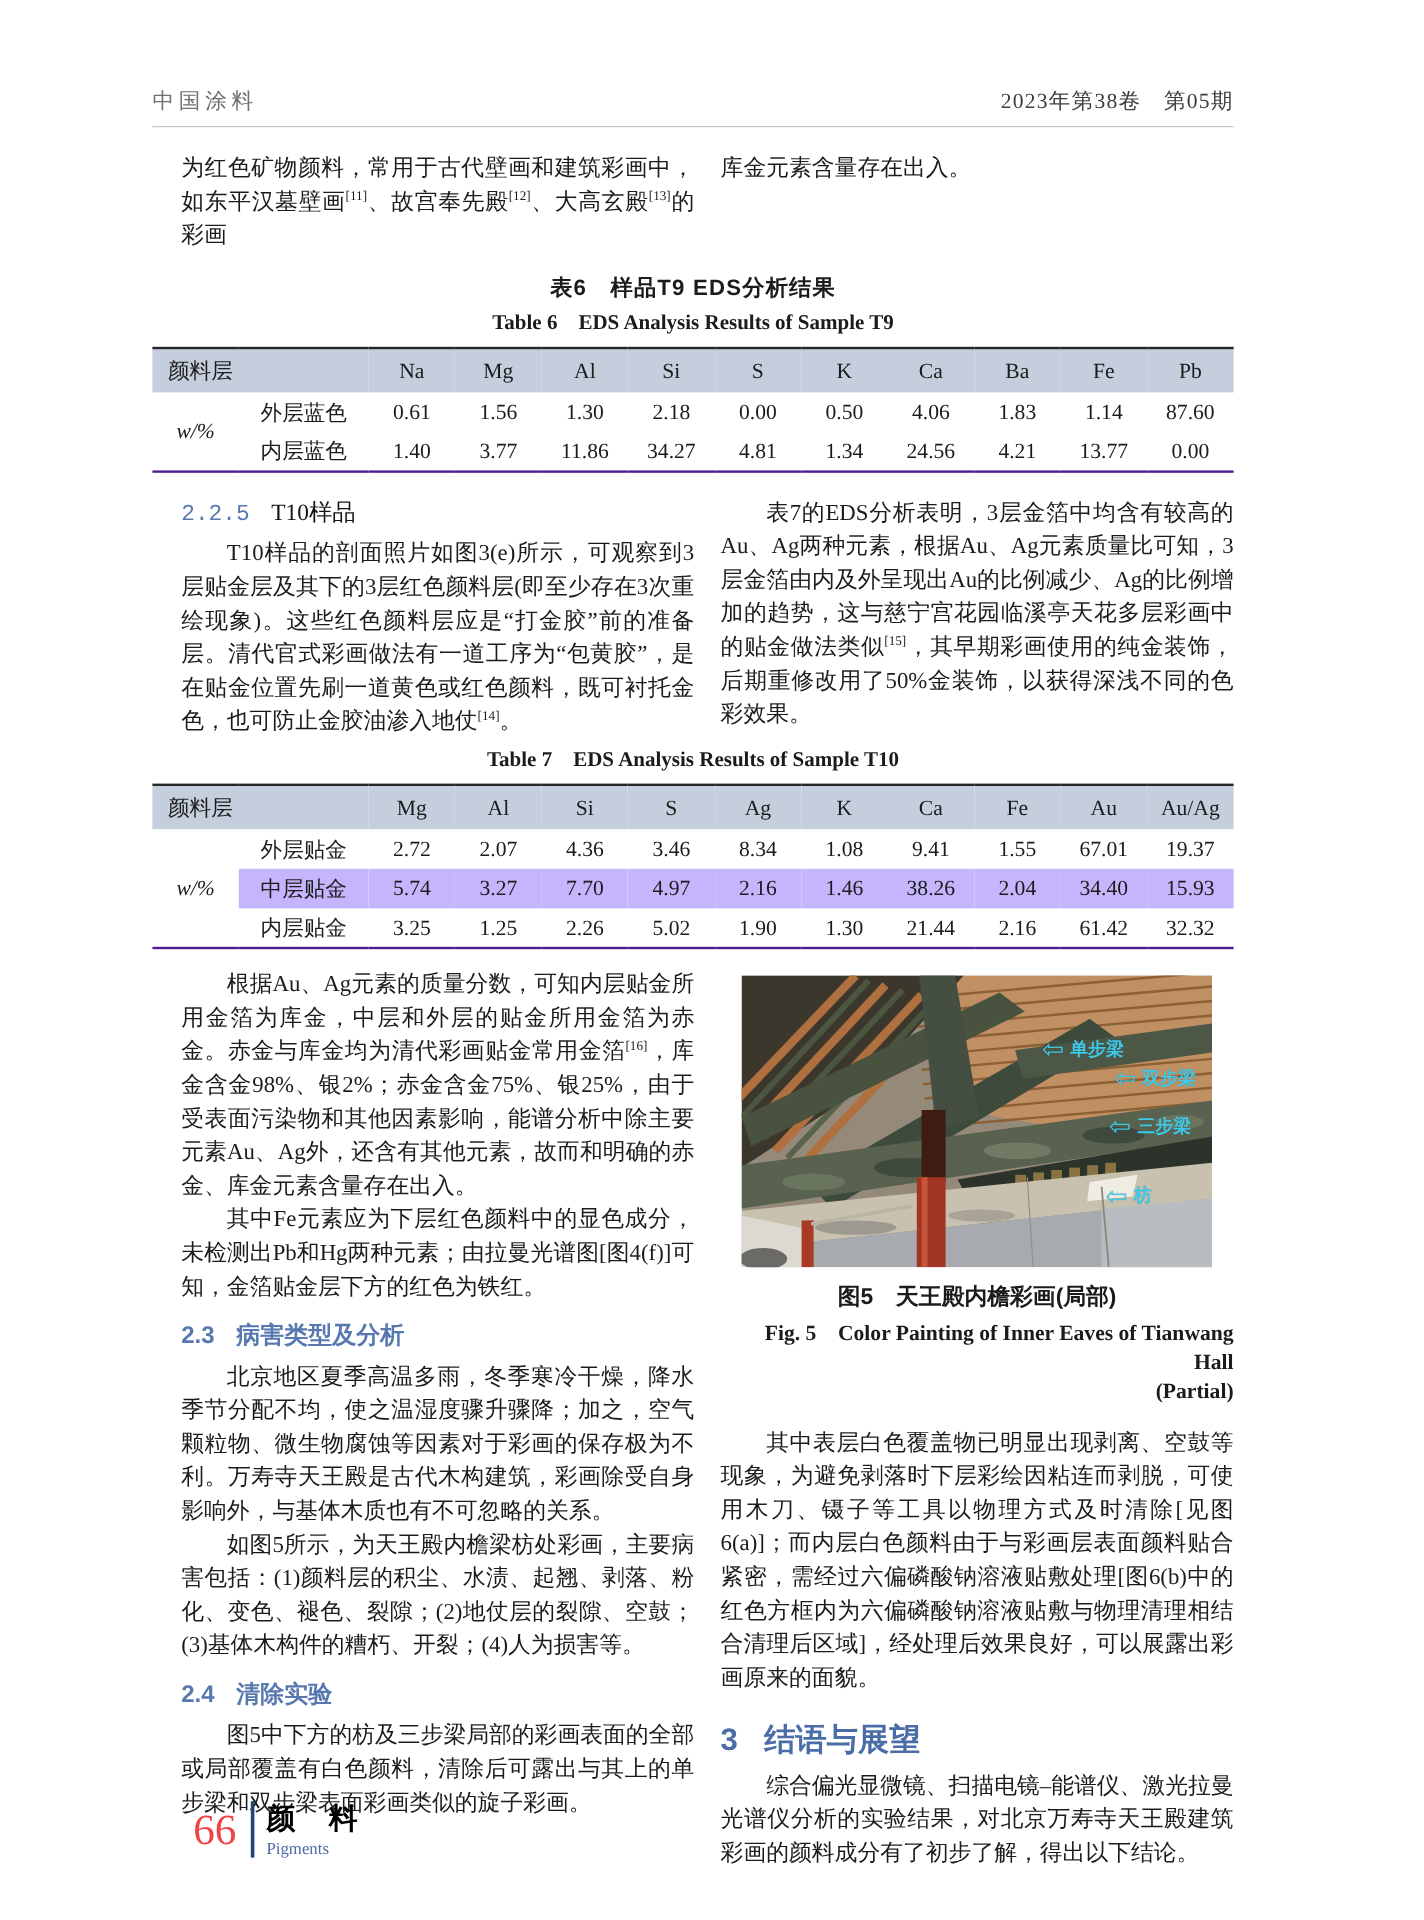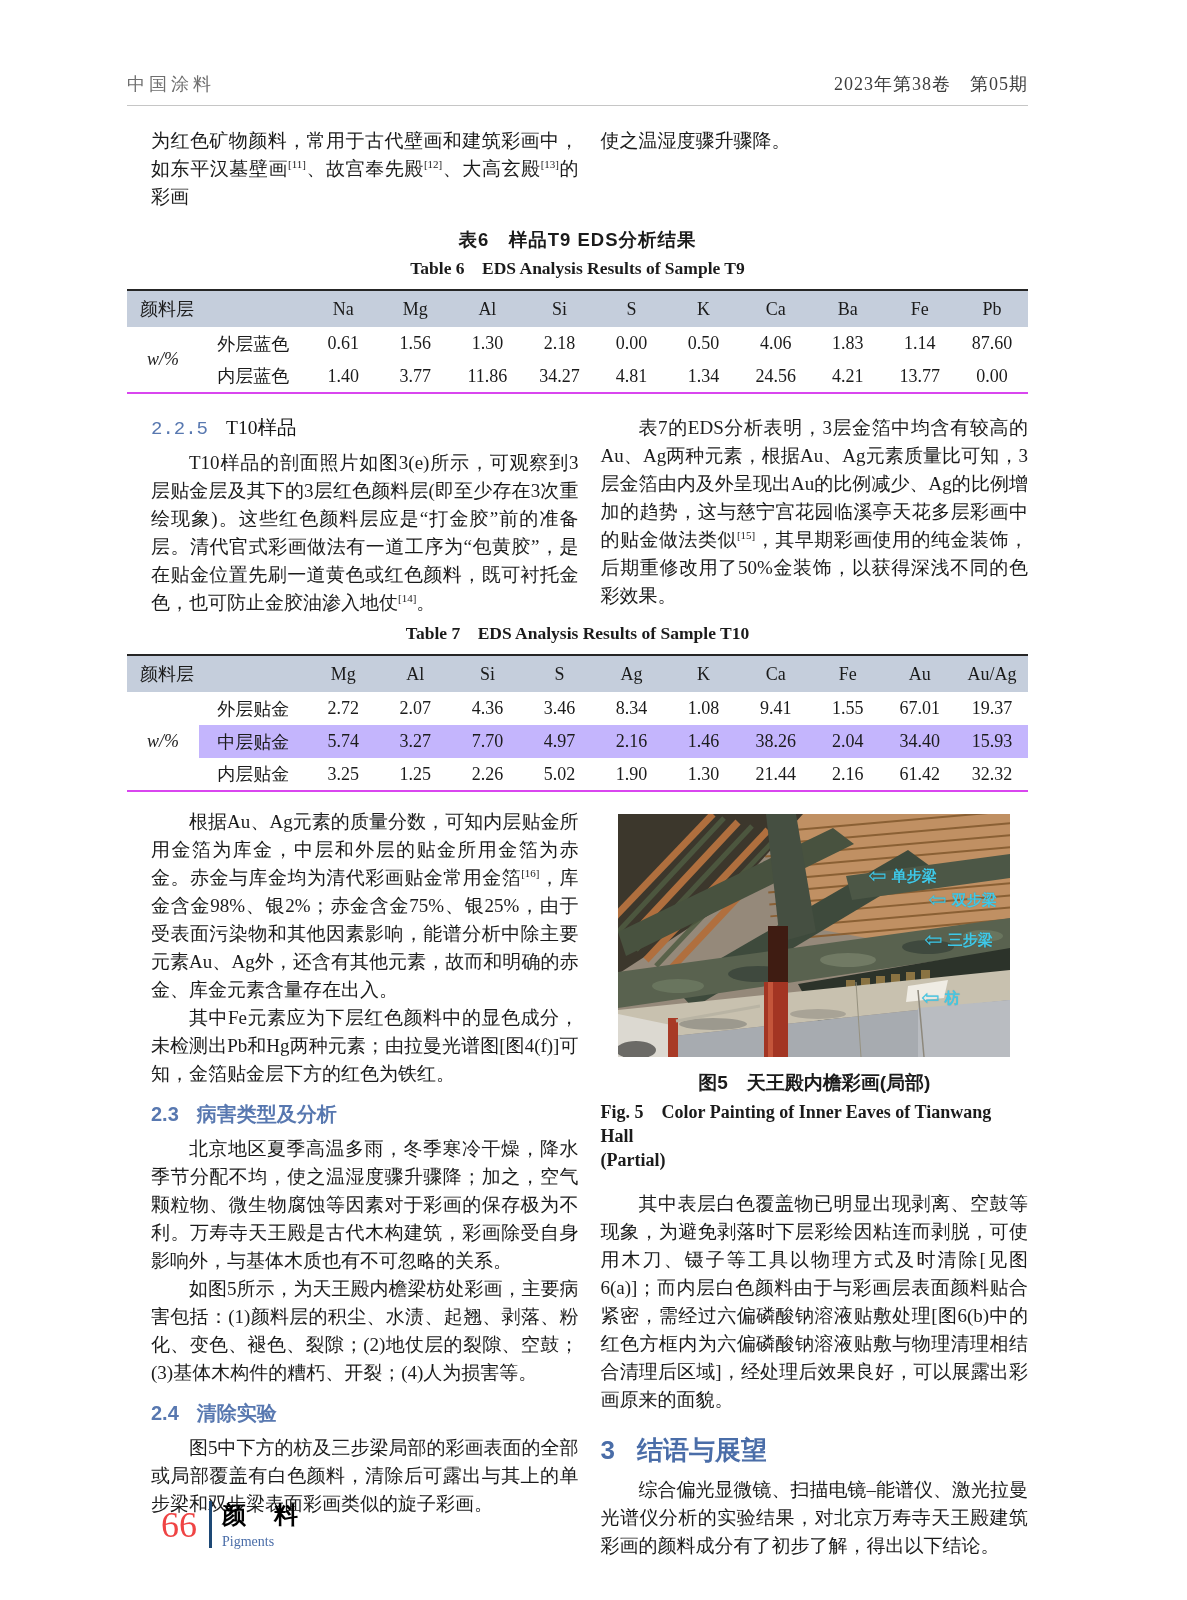--- a/index.html
+++ b/index.html
@@ -20,21 +20,21 @@
   .col{ width:455px; font-size:19px; line-height:28px; text-align:justify; }
   p{ margin:0; text-indent:2em; }
   p.noindent{ text-indent:0; }
   sup{ font-size:11px; line-height:0; }
   .mt{ margin-top:18px; }
   
   .tbl-title-cn{ text-align:center; font-weight:bold; font-size:18.5px; margin-top:16px;
                  font-family:"Liberation Sans",sans-serif; letter-spacing:1px;}
   .tbl-title-en{ text-align:center; font-weight:bold; font-size:17.5px; margin-top:4px; }
   table{ width:100%; border-collapse:collapse; margin-top:9px; font-size:18px;
-         border-top:2px solid #262626; border-bottom:2px solid #d946ef; }
+         border-top:2px solid #262626; border-bottom:2px solid #4c1d95; }
   th,td{ text-align:center; font-weight:normal; padding:0; height:33px; }
   thead tr{ background:#c5cedc; }
   thead th{ height:37px; }
   th.layer{ text-align:left; padding-left:13px; }
   td.unit{ font-style:italic; }
   tr.shade td{ background:#c4b5fd; }
   
   .h3{ margin:14px 0 6px 0; display:flex; align-items:baseline; }
   .h3 .num{ font-family:Liberation Mono, monospace; color:#5878b0; font-size:19px; margin-right:18px;}
   .h3 .t{ font-size:19.5px; color:#141414; }
@@ -51,21 +51,21 @@
   .ann{ position:absolute; display:flex; align-items:center; gap:5px;
         color:#3fc9e8; font-family:"Liberation Sans",sans-serif; font-weight:bold;
         font-size:15px; white-space:nowrap; text-shadow:0 0 1px rgba(0,40,60,.25);}
   .ann .arr{ font-size:22px; line-height:1; font-weight:normal; }
   .a1{ left:250px; top:48px; }
   .a2{ left:310px; top:72px; }
   .a3{ left:306px; top:112px; }
   .a4{ left:303px; top:170px; }
   .cap-cn{ text-align:center; font-weight:bold; font-size:19px; margin-top:12px;
            font-family:"Liberation Sans",sans-serif; }
-  .cap-en{ text-align:left; font-weight:bold; font-size:18px; line-height:24px; margin-top:3px;}
+  .cap-en{ text-align:right; font-weight:bold; font-size:18px; line-height:24px; margin-top:3px;}
   
   .footer{ position:absolute; left:127px; bottom:50px; display:flex; align-items:center; }
   .pg{ font-size:36px; color:#ef4444;margin-left:34px; }
   .fbar{ width:3px; height:47px; background:#1d4875; margin:0 10px 0 12px; }
   .fcn{ font-family:"Liberation Sans",sans-serif; font-weight:bold; color:#000000;
         font-size:24px; letter-spacing:2px; }
   .fen{ color:#4a6da8; font-size:14px; margin-top:3px; }
 </style>
 </head>
 <body>
@@ -75,21 +75,21 @@
   <div class="hdr">
     <span class="j">中国涂料</span>
     <span class="i">2023年第38卷　第05期</span>
   </div>
 
   <div class="cols" style="margin-top:21px">
     <div class="col">
       <p class="noindent">为红色矿物颜料，常用于古代壁画和建筑彩画中，如东平汉墓壁画<sup>[11]</sup>、故宫奉先殿<sup>[12]</sup>、大高玄殿<sup>[13]</sup>的彩画</p>
     </div>
     <div class="col">
-      <p class="noindent">使之温湿度骤升骤降。</p>
+      <p class="noindent">库金元素含量存在出入。</p>
     </div>
   </div>
 
   <div class="tbl-title-cn">表6　样品T9 EDS分析结果</div>
   <div class="tbl-title-en">Table 6　EDS Analysis Results of Sample T9</div>
   <table>
     <colgroup>
       <col style="width:8%">
         <col style="width:12%">
       <col style="width:8%">

